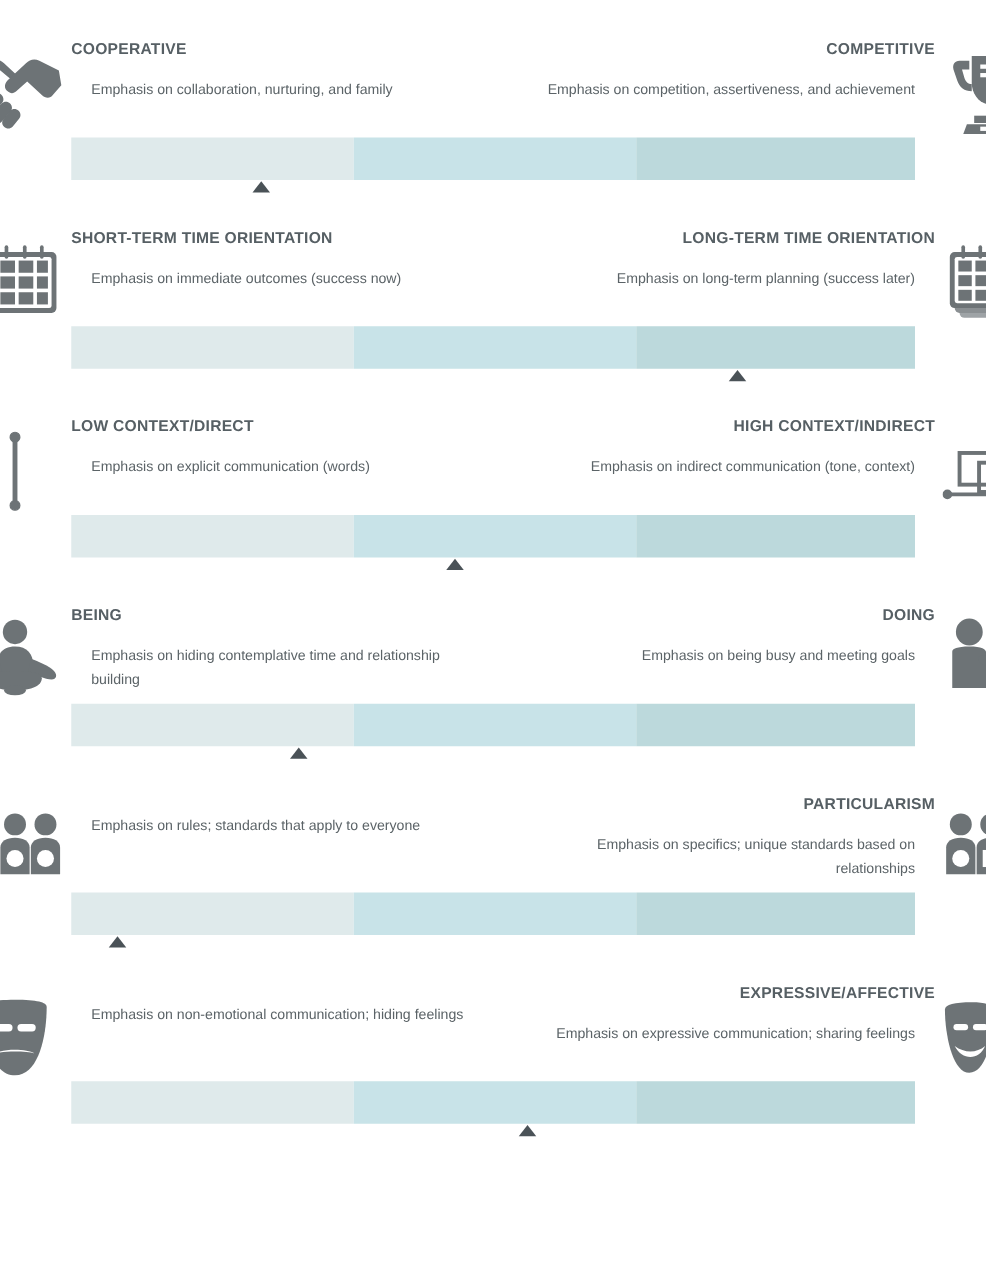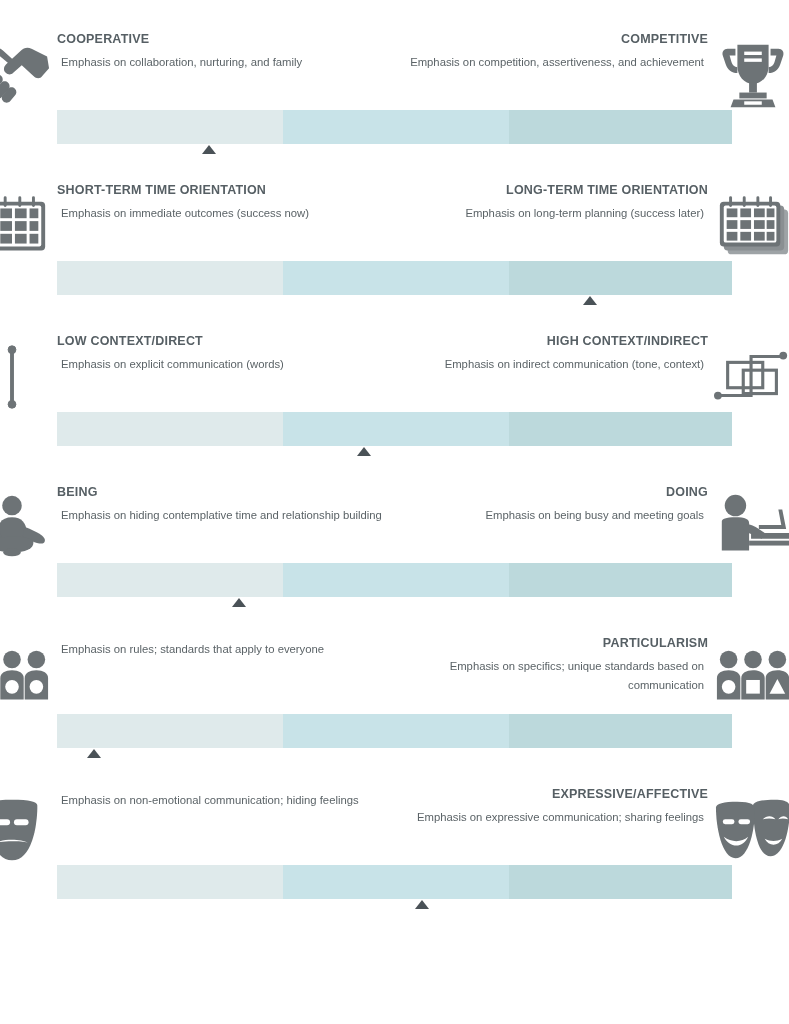--- a/index.html
+++ b/index.html
@@ -41,36 +41,36 @@
   }
 
   
   .side {
     position: absolute;
     top: 10px;
     width: 330px;
     height: 78px;
   }
   .side.left  { left: 57px;  text-align: left;  }
-  .side.right { left: 378px; text-align: right; }
+  .side.right { left: 418px; text-align: right; }
 
   .pole-title {
     font-size: 12.5px;
     font-weight: bold;
     letter-spacing: 0.2px;
     color: #565f64;
     line-height: 15px;
     margin: 0 0 6px 0;
     text-transform: uppercase;
   }
   .pole-desc {
     font-size: 11.3px;
     line-height: 19px;
     color: #5b6367;
-    margin: 4px;
+    margin: 16px;
   }
 
   
   .dim-icon {
     position: absolute;
     top: 6px;
     width: 78px;
     height: 74px;
     color: #6d7376;
   }
@@ -397,21 +397,21 @@
                 <circle cx="40" cy="17" r="9"></circle>
                 <path d="M28 36 C28 31 33 28 40 28 C47 28 52 31 52 36 L52 58 L28 58 Z"></path>
                 <rect x="33" y="38" width="14" height="14" fill="#ffffff"></rect>
                 <circle cx="65" cy="17" r="9"></circle>
                 <path d="M53 36 C53 31 58 28 65 28 C72 28 77 31 77 36 L77 58 L53 58 Z"></path>
                 <polygon points="65,37 73,52 57,52" fill="#ffffff"></polygon>
               </g>
             </svg>
           </div>
           <div class="pole-title">PARTICULARISM</div>
-          <div class="pole-desc">Emphasis on specifics; unique standards based on communication</div>
+          <div class="pole-desc">Emphasis on specifics; unique standards based on relationships</div>
         </div>
       </div>
 
       <div class="bar-wrap">
         <div class="bar">
           <div class="seg seg-1"></div>
           <div class="seg seg-2"></div>
           <div class="seg seg-3"></div>
         </div>
         <div class="marker" style="left: 5.5%;"></div>

